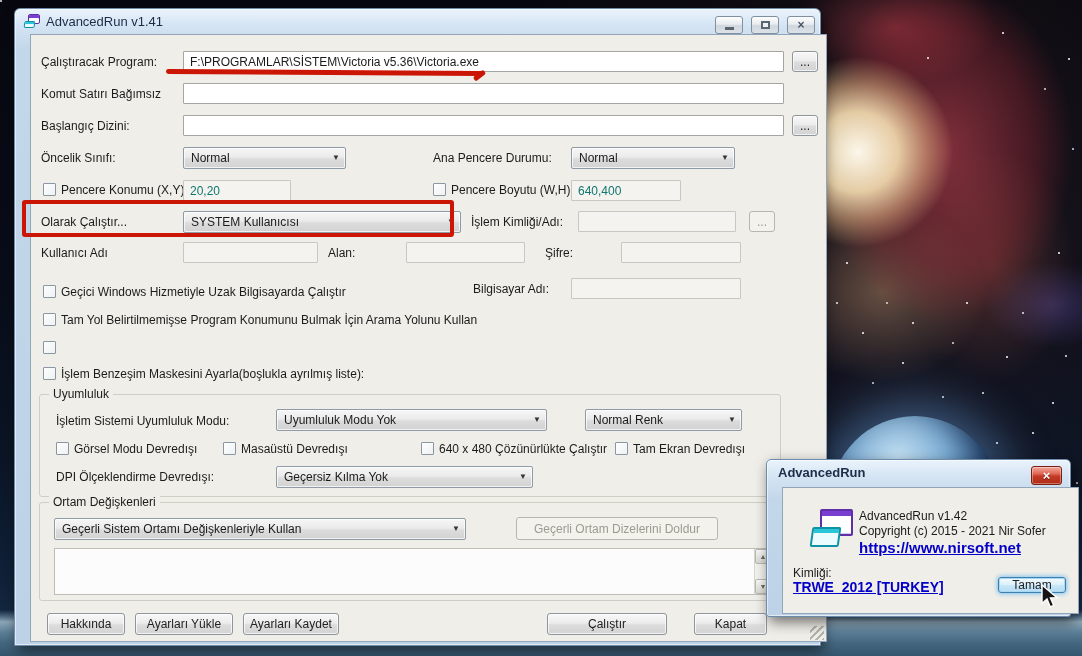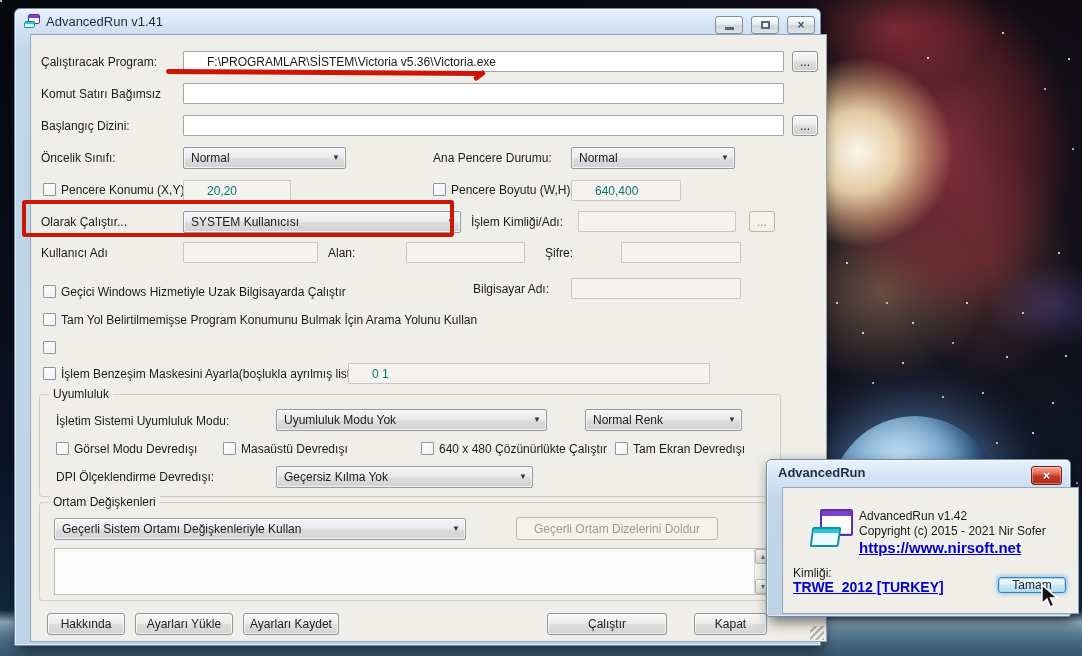--- a/index.html
+++ b/index.html
@@ -48,21 +48,21 @@
   .glyph-max { width:9px; height:8px; border:2px solid #5a6572; background:#eef1f4; }
   .cap .x { font-size:12px; font-weight:bold; line-height:1; }
   .cap-close-red { position:absolute; width:31px; height:19px; border:1px solid #7c1f12; border-radius:3px;
     background:linear-gradient(180deg,#f2a89d 0%,#e06b58 38%,#c23a26 55%,#b02c17 100%);
     color:#fff; font-weight:bold; font-size:13px; display:flex; align-items:center; justify-content:center;
     text-shadow:0 1px 1px rgba(0,0,0,0.45); box-shadow:inset 0 0 0 1px rgba(255,255,255,0.35); }
 
   
   .lbl { position:absolute; white-space:nowrap; line-height:14px; }
   .field { position:absolute; height:21px; background:#fff; border:1px solid #a5a5a5; border-radius:1px;
-    padding:3px 6px 0 23px; white-space:nowrap; overflow:hidden; }
+    padding:3px 6px 0 6px; white-space:nowrap; overflow:hidden; }
   .field.dis { background:#f4f3f0; border-color:#c8c7c2; color:#0f766e; }
   .btn { position:absolute; height:22px; border:1px solid #8e959c; border-radius:3px;
     background:linear-gradient(180deg,#f8f8f8 0%,#ececec 45%,#dcdcdc 55%,#d3d3d3 100%);
     display:flex; align-items:center; justify-content:center; color:#222; white-space:nowrap;
     box-shadow:inset 0 0 0 1px rgba(255,255,255,0.7); }
   .btn.dis { border-color:#b8b7ae; background:#f3f2ec; color:#9c9b91; box-shadow:none; }
   .btn.focusblue { border-color:#3c7fb1;
     background:linear-gradient(180deg,#f3fafd 0%,#dff1fb 45%,#c5e5f7 55%,#b8ddf3 100%);
     box-shadow:0 0 4px 1px rgba(120,190,240,0.9), inset 0 0 0 1px #a9d9f2; }
   .combo { position:absolute; height:22px; border:1px solid #8e9aa5; border-radius:2px;
@@ -177,21 +177,20 @@
     <span class="chk" style="left:12px;top:250px;"></span>
     <span class="lbl" style="left:30px;top:250px;">Geçici Windows Hizmetiyle Uzak Bilgisayarda Çalıştır</span>
     <span class="lbl" style="left:442px;top:247px;">Bilgisayar Adı:</span>
     <div class="field dis" style="left:540px;top:243px;width:170px;"></div>
 
     <span class="chk" style="left:12px;top:278px;"></span>
     <span class="lbl" style="left:30px;top:278px;">Tam Yol Belirtilmemişse Program Konumunu Bulmak İçin Arama Yolunu Kullan</span>
     <span class="chk" style="left:12px;top:306px;"></span>
     <span class="chk" style="left:12px;top:332px;"></span>
     <span class="lbl" style="left:30px;top:332px;">İşlem Benzeşim Maskesini Ayarla(boşlukla ayrılmış liste):</span>
-    <div class="field dis" style="left:317px;top:328px;width:362px;">0 1</div>
 
     <div class="grp" style="left:8px;top:359px;width:742px;height:103px;">
       <span class="legend">Uyumluluk</span>
       <span class="lbl" style="left:16px;top:19px;">İşletim Sistemi Uyumluluk Modu:</span>
       <div class="combo" style="left:236px;top:14px;width:271px;">
         <span>Uyumluluk Modu Yok</span>
         <span class="arr">▼</span>
       </div>
       <div class="combo" style="left:545px;top:14px;width:157px;">
         <span>Normal Renk</span>

